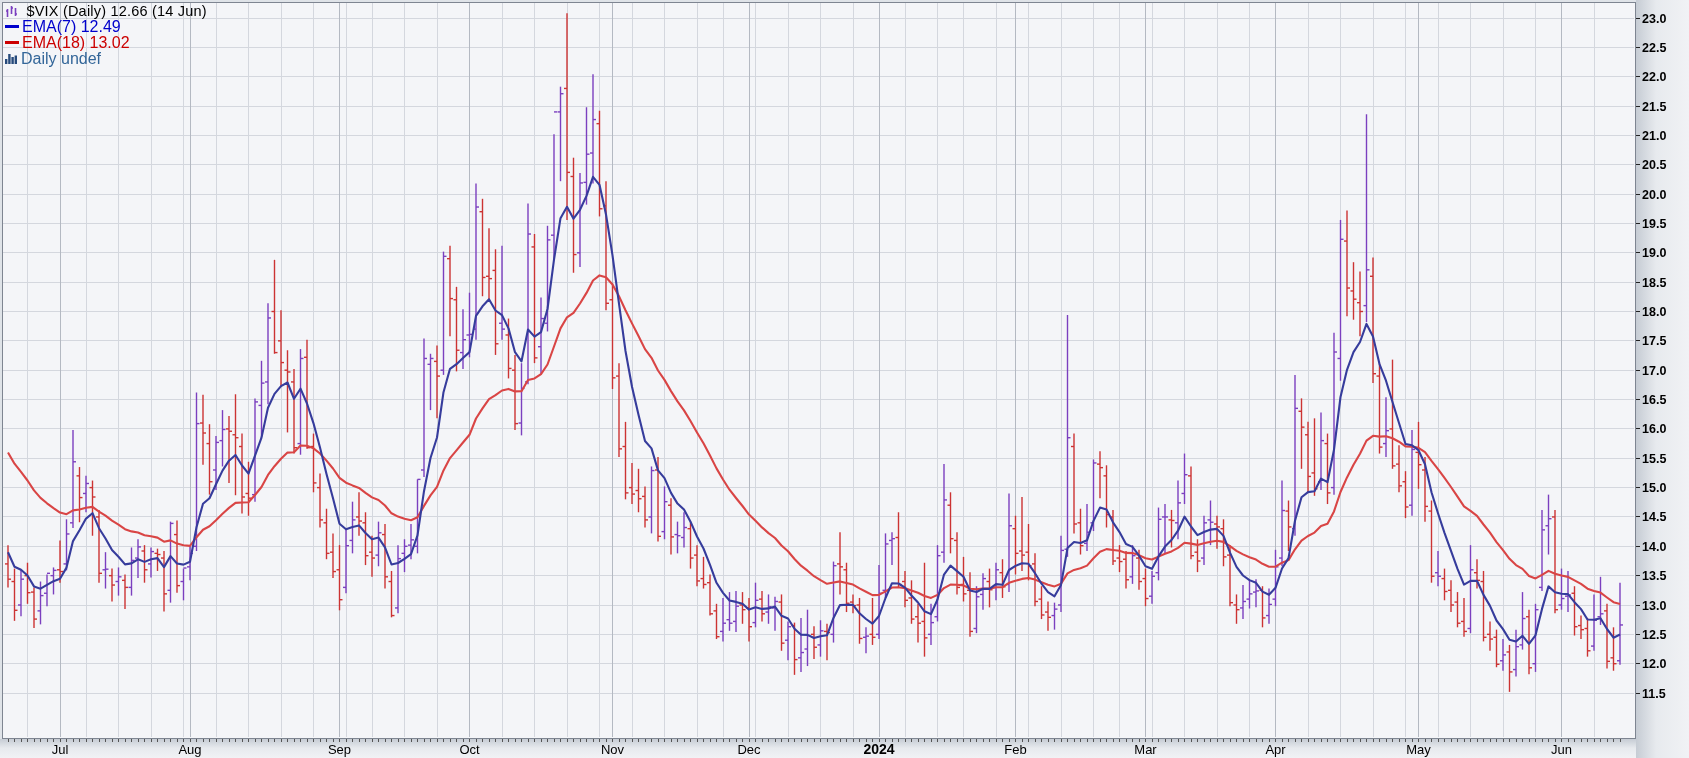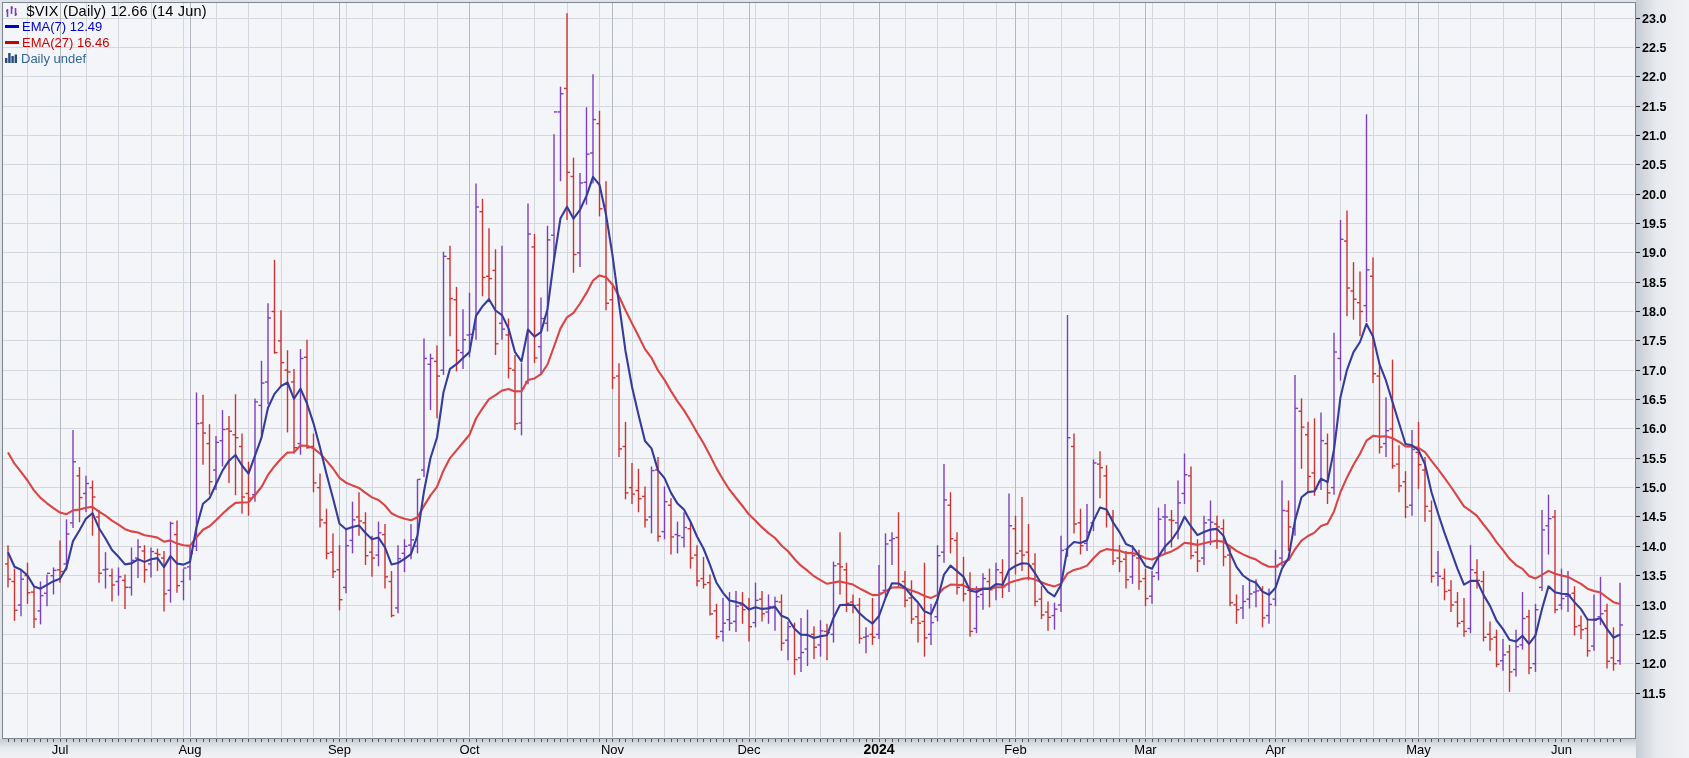--- a/index.html
+++ b/index.html
@@ -10,21 +10,21 @@
   }
   .plot-bg{position:absolute;left:2px;top:2px;width:1633px;height:736px;background:#f4f5f8;}
   .axis-right{position:absolute;left:1636px;top:0;width:53px;height:758px;
     background:linear-gradient(90deg,#c6ccd4 0,#e7eaee 38%,#f1f2f5 100%);}
   .axis-bottom{position:absolute;left:0;top:739px;width:1636px;height:19px;
     background:linear-gradient(180deg,#c6ccd4 0,#e7eaee 48%,#f1f2f5 100%);}
   #chart-svg{position:absolute;left:0;top:0;z-index:2;}
   .legend{position:absolute;left:5px;top:3px;z-index:3;}
   .lg-row{height:16px;line-height:16px;white-space:nowrap;}
   .lg-title{font-size:14.5px;letter-spacing:.2px;color:#000;text-align:center;}
-  .lg-ema{font-size:13px;}
+  .lg-ema{font-size:16px;}
   .dash{display:inline-block;width:14px;height:3px;vertical-align:middle;margin:0 3px 2px 0;}
   .sym-icon{display:inline-block;width:14px;height:13px;vertical-align:middle;margin-right:3px;}
   .vol-icon{display:inline-block;width:13px;height:12px;vertical-align:baseline;margin-right:3px;}
 </style>
 </head>
 <body>
 
 <div class="stage">
   <div class="plot-bg" style="background: rgb(244, 245, 248);"></div>
   <div class="axis-right"></div>
@@ -1187,21 +1187,21 @@
             <line x1="10.5" y1="9" x2="12" y2="9"></line>
           </g>
         </svg>
       </span>
       <span class="lg-title" style="color: rgb(0, 0, 0);">$VIX (Daily) 12.66 (14 Jun)</span>
     </div>
     <div class="lg-row lg-ema">
       <span class="dash" id="dash7" style="background: rgb(0, 0, 204);"></span><span id="ema7-text" style="color: rgb(0, 0, 204);">EMA(7) 12.49</span>
     </div>
     <div class="lg-row lg-ema">
-      <span class="dash" id="dash27" style="background: rgb(204, 0, 0);"></span><span id="ema27-text" style="color: rgb(204, 0, 0);">EMA(27) 16.46</span>
+      <span class="dash" id="dash27" style="background: rgb(204, 0, 0);"></span><span id="ema27-text" style="color: rgb(204, 0, 0);">EMA(18) 13.02</span>
     </div>
     <div class="lg-row lg-ema">
       <span class="vol-icon">
         <svg width="13" height="12" viewBox="0 0 13 12">
           <g id="vol-icon-g" fill="#264a7b">
             <rect x="0" y="7" width="2.4" height="5"></rect>
             <rect x="3.2" y="2" width="2.4" height="10"></rect>
             <rect x="6.4" y="5" width="2.4" height="7"></rect>
             <rect x="9.6" y="3.5" width="2.4" height="8.5"></rect>
           </g>

